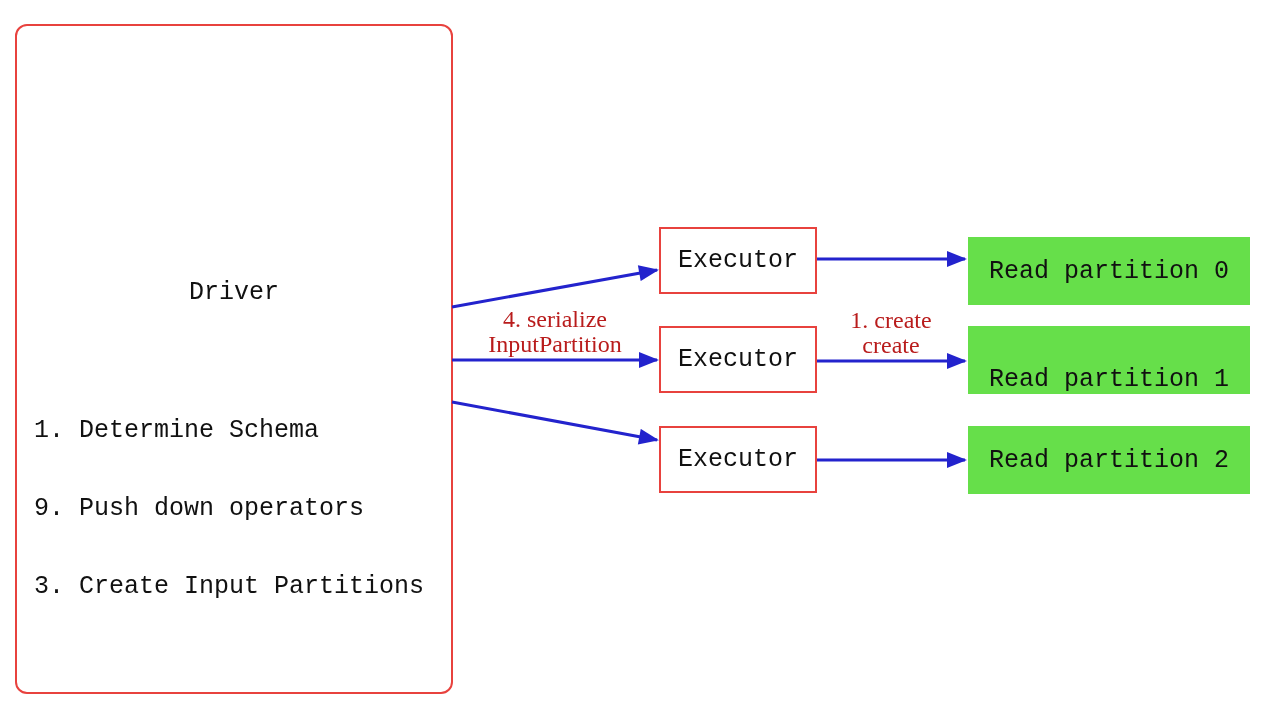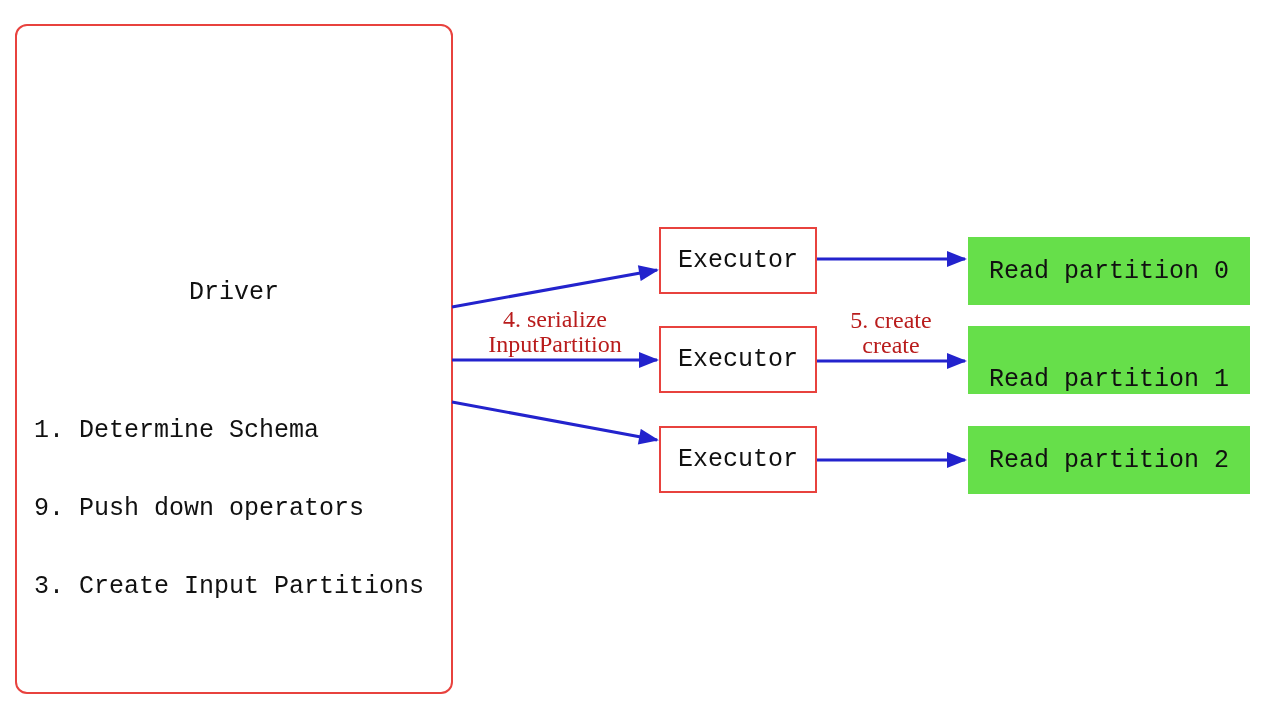--- a/index.html
+++ b/index.html
@@ -134,21 +134,21 @@
   </div>
   <div class="partition-box part-3">
     <span>Read partition 2</span>
   </div>
 
   <div class="edge-label label-serialize">
     <div>4. serialize</div>
     <div>InputPartition</div>
   </div>
   <div class="edge-label label-reader">
-    <div>5. create</div>
+    <div>1. create</div>
     <div>create</div>
   </div>
 
   <svg class="arrow-layer" viewBox="0 0 1270 710" xmlns="http://www.w3.org/2000/svg">
     <defs>
       <marker id="ah" viewBox="0 0 10 8" refX="9" refY="4" markerWidth="22" markerHeight="16" markerUnits="userSpaceOnUse" orient="auto">
         <path class="arrowhead" d="M0,0 L10,4 L0,8 Z"></path>
       </marker>
     </defs>
     <line class="arrow-line" x1="452" y1="307" x2="657" y2="270" marker-end="url(#ah)"></line>

